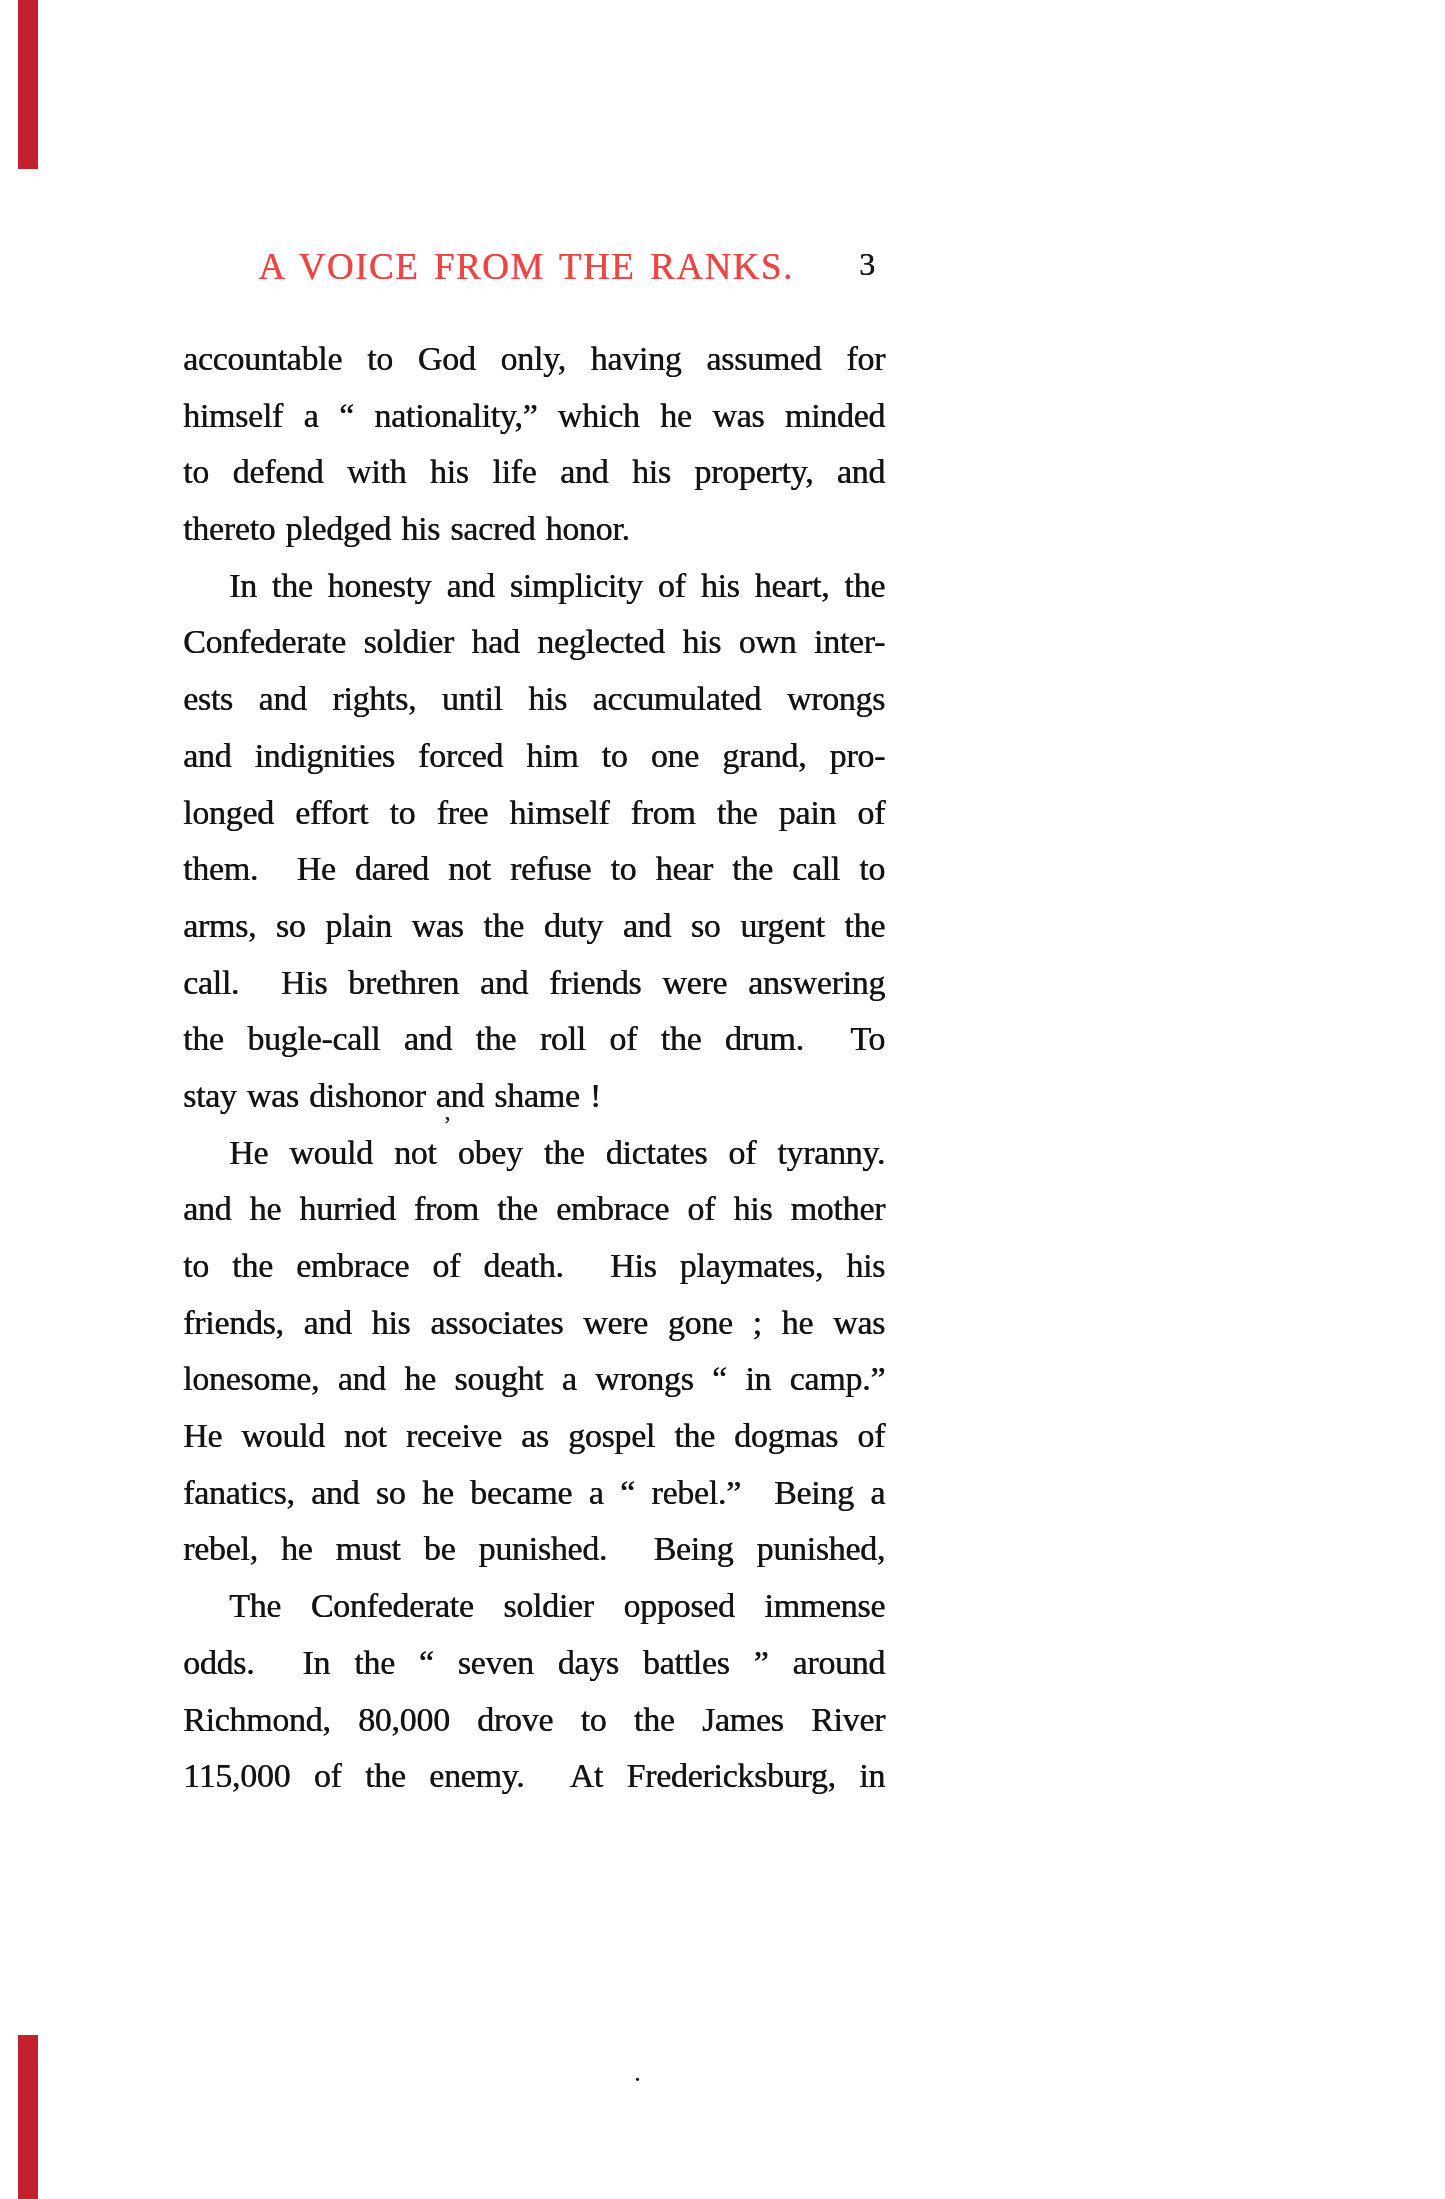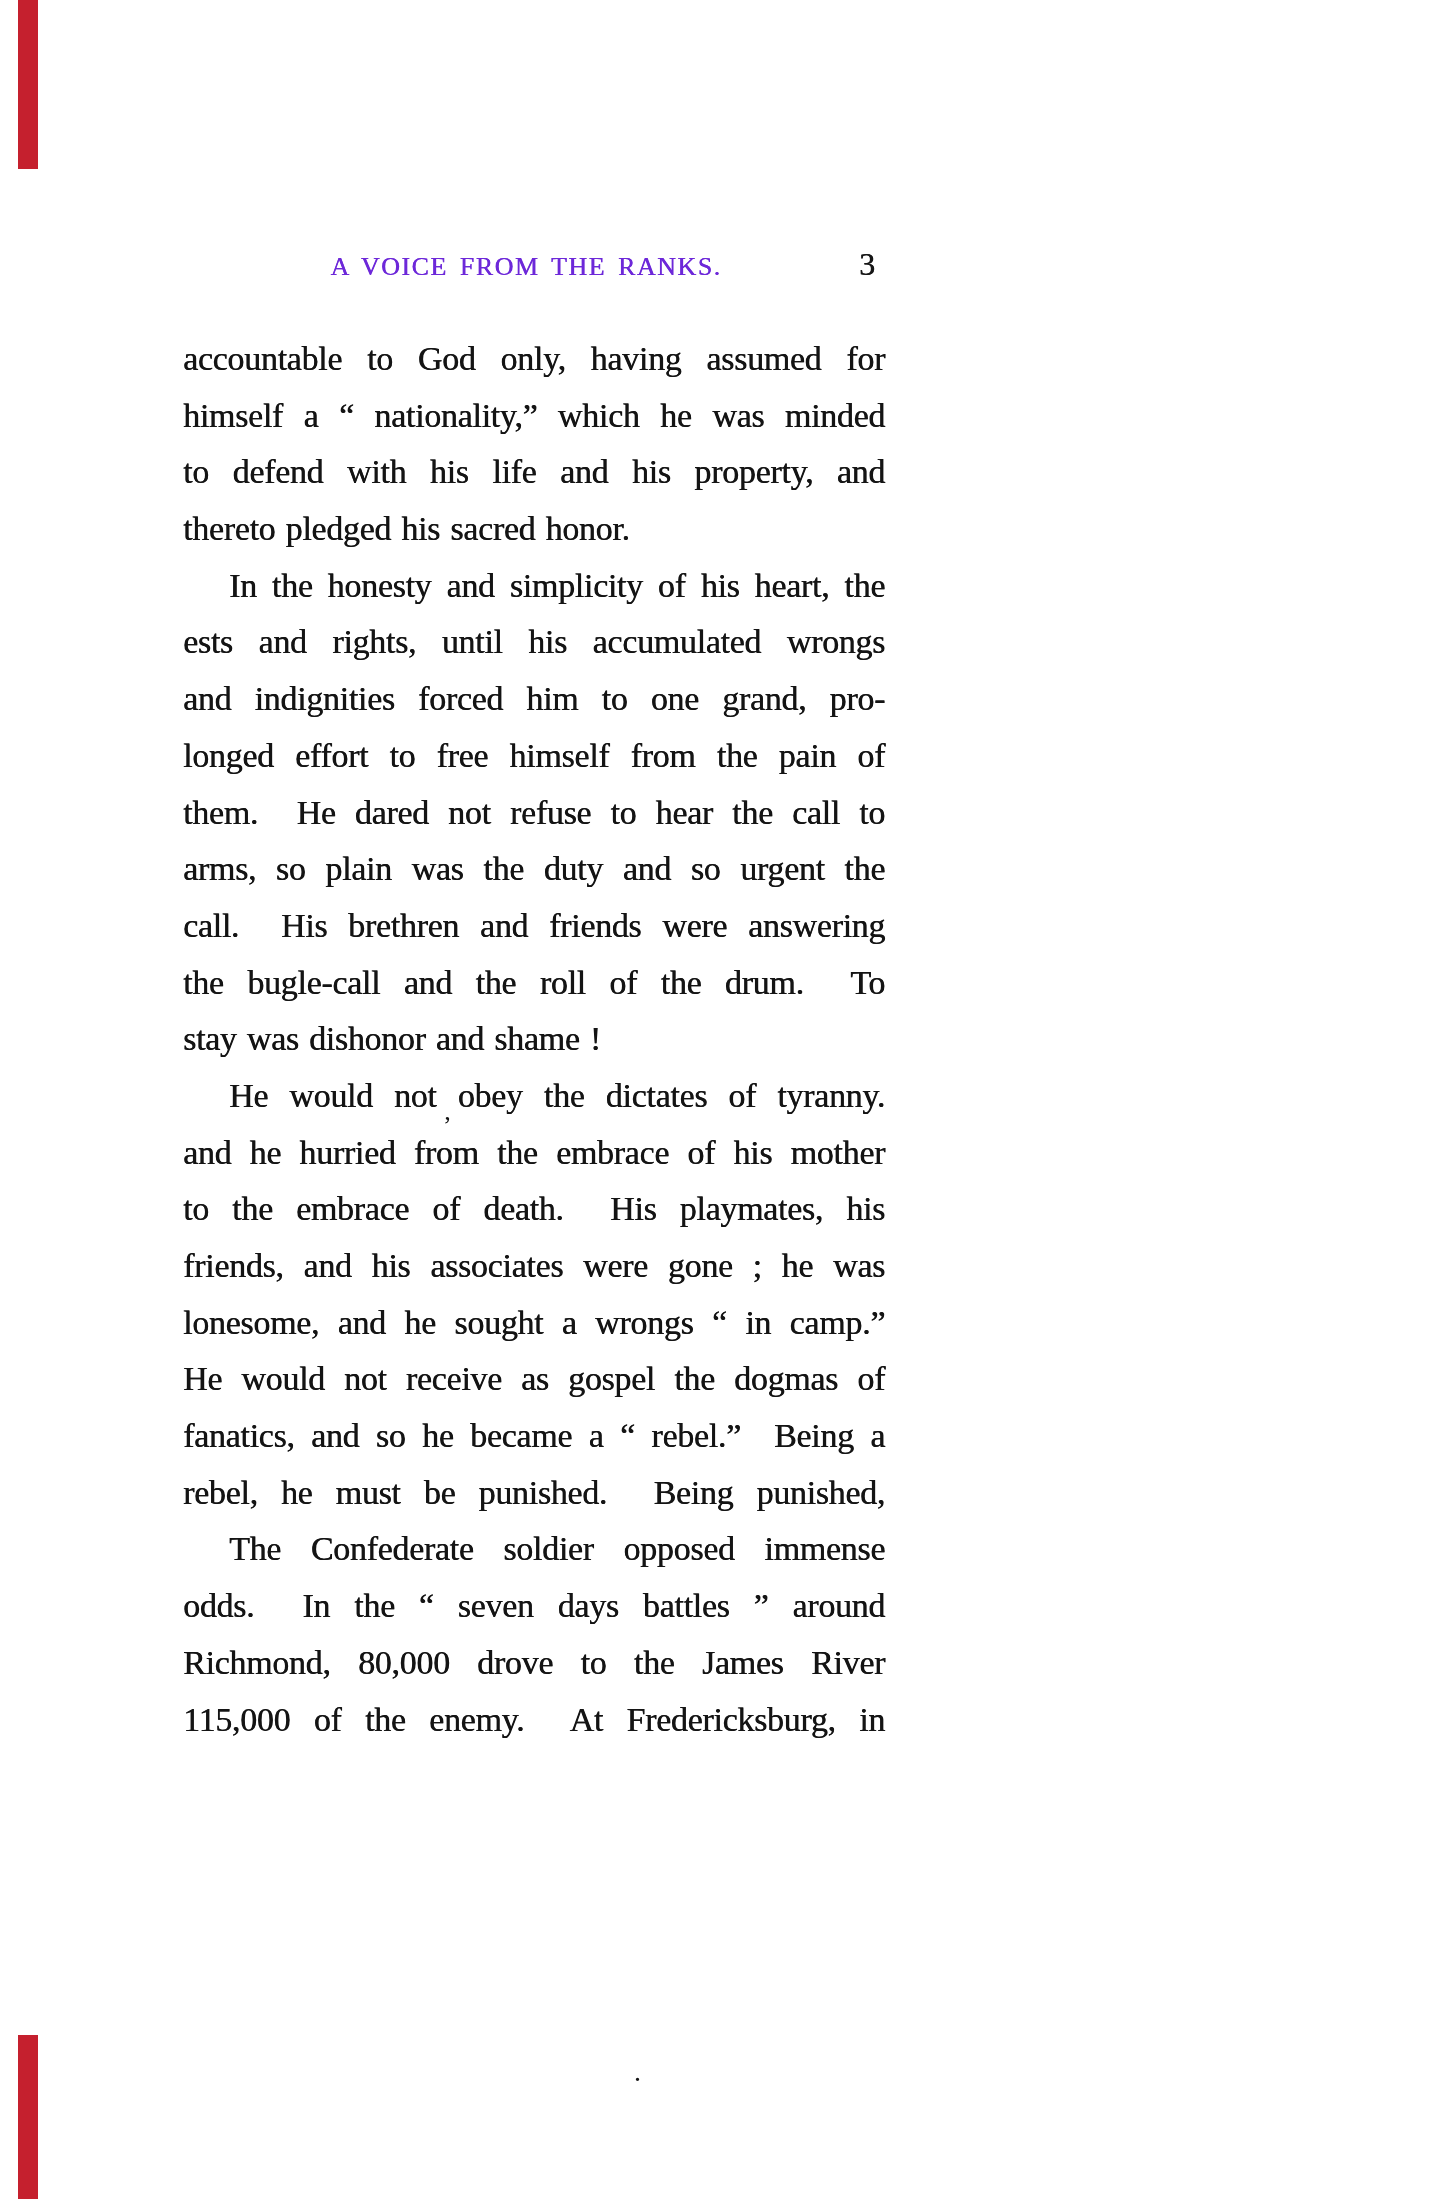--- a/index.html
+++ b/index.html
@@ -32,25 +32,25 @@
     left: 183px;
     top: 249px;
     width: 702px;
     height: 40px;
   }
   .running-title {
     position: absolute;
     left: 0;
     right: 16px;
     text-align: center;
-    font-size: 26px;
+    font-size: 37px;
     line-height: 36px;
     letter-spacing: 1.5px;
     word-spacing: 4px;
-    color: #6d28d9;
+    color: #ef4444;
     text-shadow: 0.4px 0 0 currentColor;
     white-space: nowrap;
   }
   .page-number {
     position: absolute;
     right: 10px;
     top: -3px;
     font-size: 32px;
     line-height: 36px;
     color: #161616;
@@ -104,20 +104,21 @@
     <div class="running-title">A VOICE FROM THE RANKS.</div>
     <div class="page-number">3</div>
   </div>
 
   <div class="text-block">
       <div class="text-line">accountable to God only, having assumed for</div>
       <div class="text-line">himself a “ nationality,” which he was minded</div>
       <div class="text-line">to defend with his life and his property, and</div>
       <div class="text-line no-just">thereto pledged his sacred honor.</div>
       <div class="text-line indent">In the honesty and simplicity of his heart, the</div>
+      <div class="text-line">Confederate soldier had neglected his own inter-</div>
       <div class="text-line">ests and rights, until his accumulated wrongs</div>
       <div class="text-line">and indignities forced him to one grand, pro-</div>
       <div class="text-line">longed effort to free himself from the pain of</div>
       <div class="text-line">them.  He dared not refuse to hear the call to</div>
       <div class="text-line">arms, so plain was the duty and so urgent the</div>
       <div class="text-line">call.  His brethren and friends were answering</div>
       <div class="text-line">the bugle-call and the roll of the drum.  To</div>
       <div class="text-line no-just">stay was dishonor and shame !</div>
       <div class="text-line indent">He would not obey the dictates of tyranny.</div>
       <div class="text-line">and he hurried from the embrace of his mother</div>

